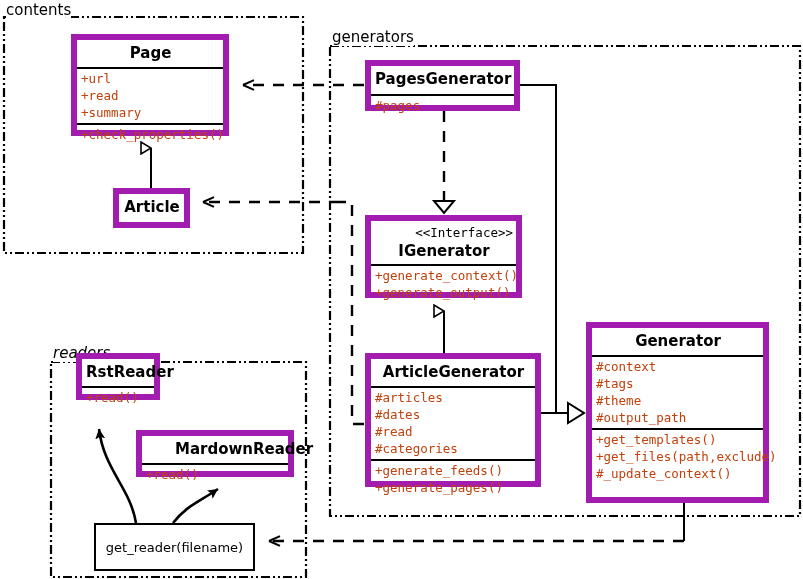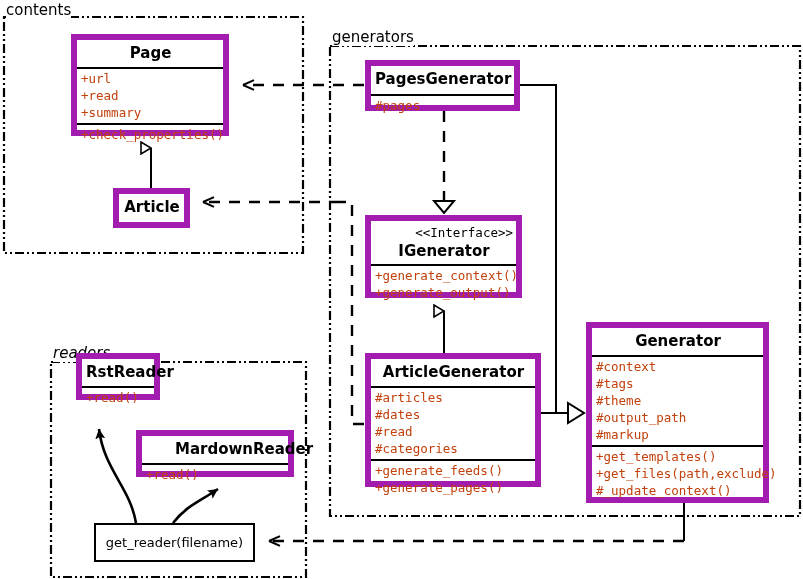--- a/index.html
+++ b/index.html
@@ -220,21 +220,20 @@
 
   <div class="umlbox" style="left:586px; top:322px; width:183px; height:181px;">
     <div class="sect">
       <div class="cls-title" style="padding-top:1px; padding-bottom:1px; line-height:22px;">Generator</div>
     </div>
     <div class="sect">
       <div class="member">#context</div>
       <div class="member">#tags</div>
       <div class="member">#theme</div>
       <div class="member">#output_path</div>
-      <div class="member">#markup</div>
     </div>
     <div class="sect">
       <div class="member">+get_templates()</div>
       <div class="member">+get_files(path,exclude)</div>
       <div class="member">#_update_context()</div>
     </div>
   </div>
 
   <div class="umlbox" style="left:76px; top:353px; width:84px; height:47px;">
     <div class="sect">
@@ -247,17 +246,17 @@
 
   <div class="umlbox" style="left:136px; top:430px; width:158px; height:47px;">
     <div class="sect">
       <div class="cls-title" style="padding-top:0px; padding-bottom:0px; line-height:24px;margin-left:29px;">MardownReader</div>
     </div>
     <div class="sect">
       <div class="member">+read()</div>
     </div>
   </div>
 
-  <div class="plainbox" style="left:94px; top:523px; width:161px; height:39px;">
+  <div class="plainbox" style="left:94px; top:523px; width:161px; height:48px;">
     <span>get_reader(filename)</span>
   </div>
 
 </div>
 
 </body></html>

